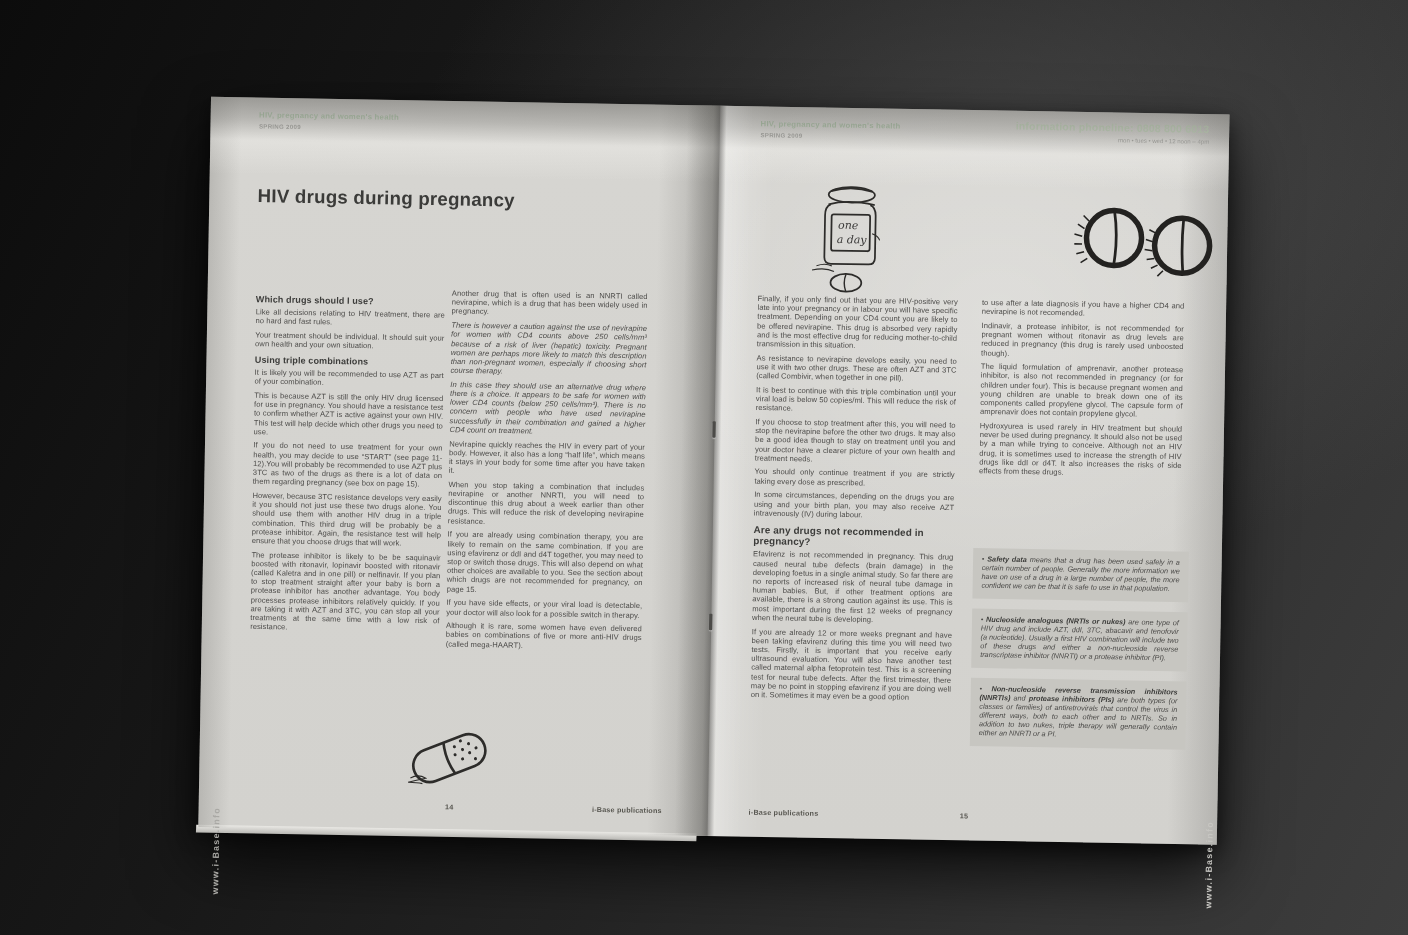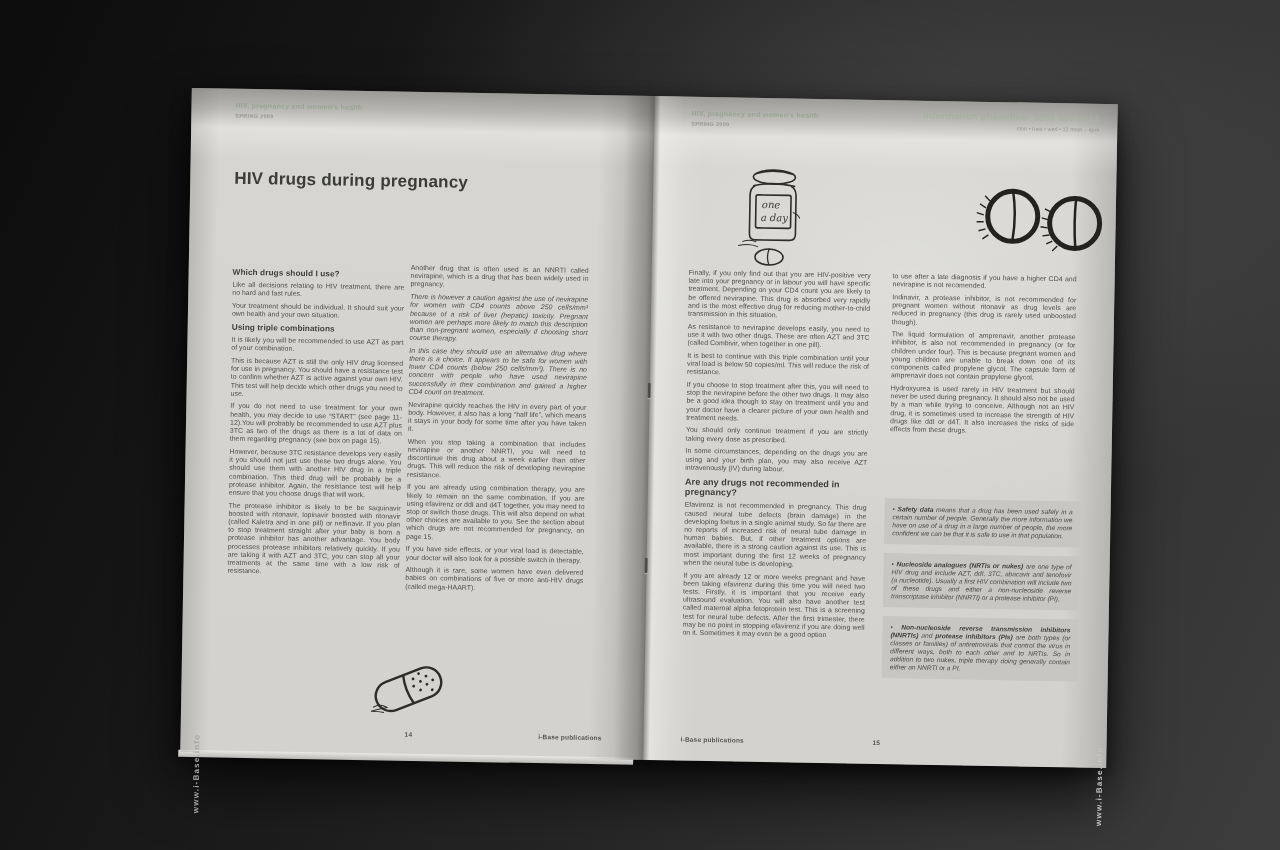--- a/index.html
+++ b/index.html
@@ -187,21 +187,21 @@
     </div>
 
     <div class="boxes" style="left:237px;top:398px;width:196px;">
       <div class="box">
         <span>• </span><b>Safety data</b><span></span><b></b><span> means that a drug has been used safely in a certain number of people. Generally the more information we have on use of a drug in a large number of people, the more confident we can be that it is safe to use in that population.</span>
       </div>
       <div class="box">
         <span>• </span><b>Nucleoside analogues (NRTIs or nukes)</b><span></span><b></b><span> are one type of HIV drug and include AZT, ddI, 3TC, abacavir and tenofovir (a nucleotide). Usually a first HIV combination will include two of these drugs and either a non-nucleoside reverse transcriptase inhibitor (NNRTI) or a protease inhibitor (PI).</span>
       </div>
       <div class="box">
-        <span>• </span><b>Non-nucleoside reverse transmission inhibitors (NNRTIs)</b><span> and </span><b>protease inhibitors (PIs)</b><span> are both types (or classes or families) of antiretrovirals that control the virus in different ways, both to each other and to NRTIs. So in addition to two nukes, triple therapy doing generally contain either an NNRTI or a PI.</span>
+        <span>• </span><b>Non-nucleoside reverse transmission inhibitors (NNRTIs)</b><span> and </span><b>protease inhibitors (PIs)</b><span> are both types (or classes or families) of antiretrovirals that control the virus in different ways, both to each other and to NRTIs. So in addition to two nukes, triple therapy will generally contain either an NNRTI or a PI.</span>
       </div>
     </div>
 
     <div class="foot" style="left:37px;top:639px;">i-Base publications</div>
     <div class="foot" style="left:229px;top:639px;">15</div>
   </div>
 
   <div class="topcurl"></div>
   <div class="fold"></div>
   <div class="staple" style="top:287px;"></div>

